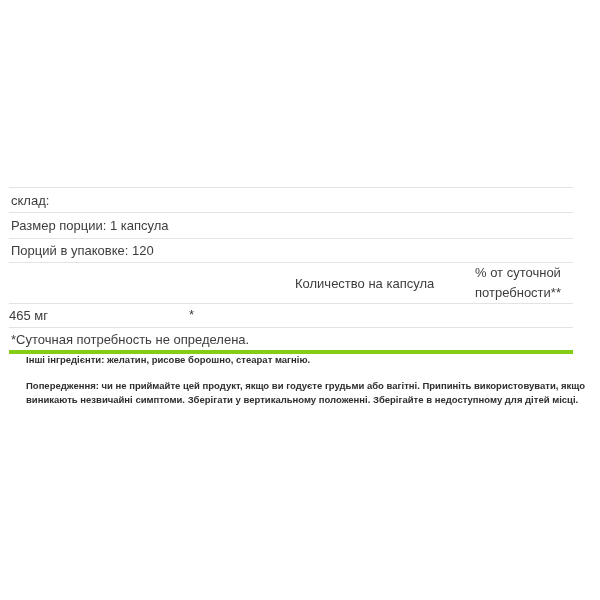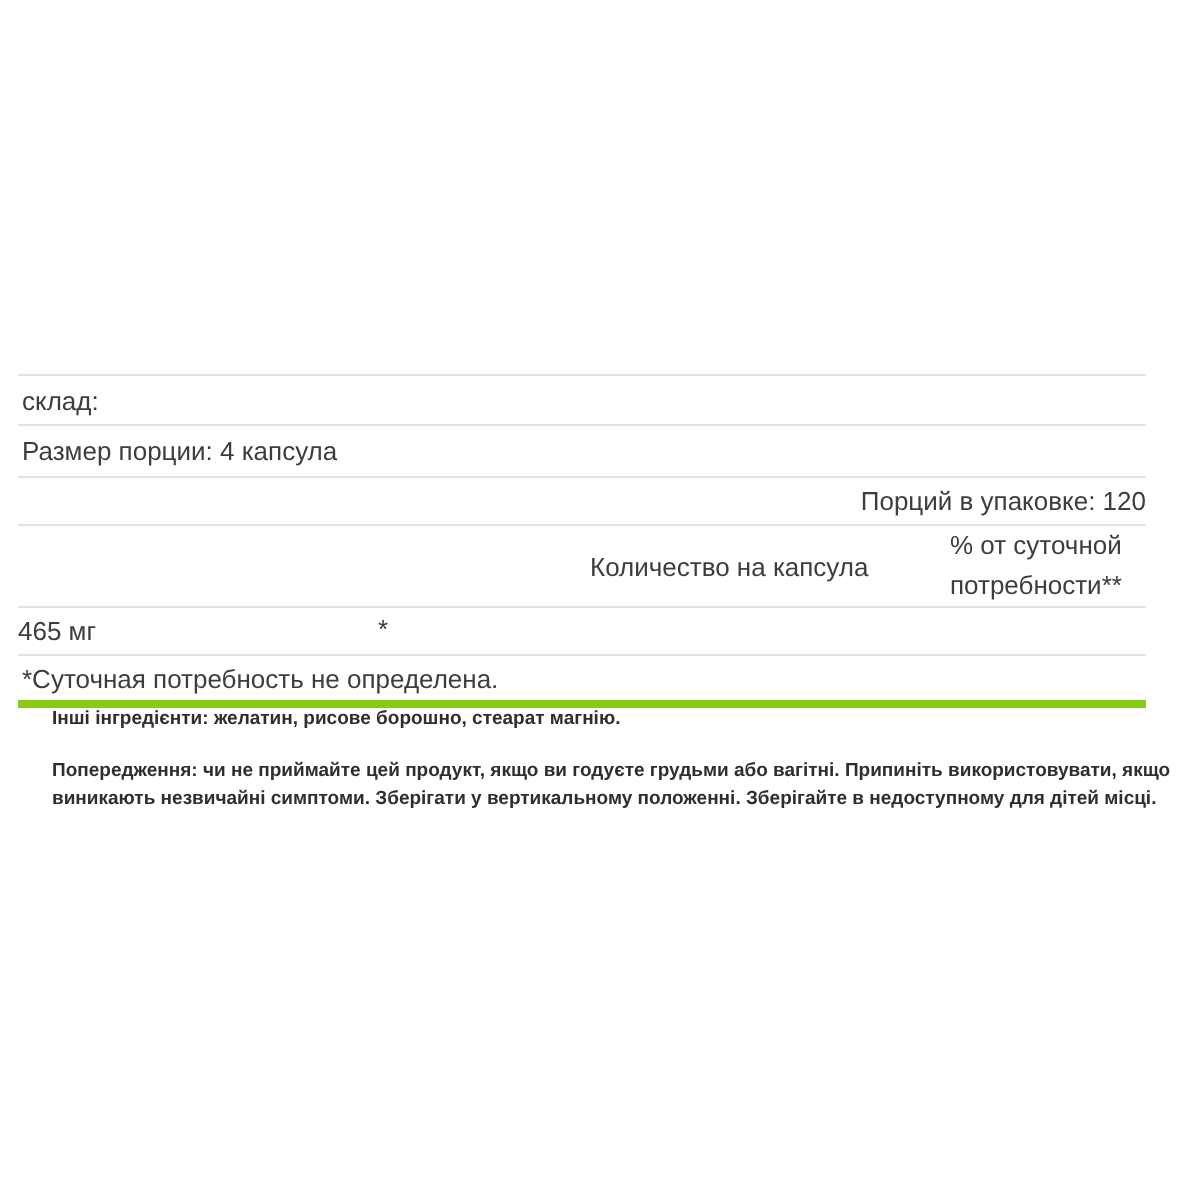--- a/index.html
+++ b/index.html
@@ -24,21 +24,21 @@
     font-size: 13px;
   }
   .row {
     border-top: 1px solid #e3e3e3;
     display: flex;
     align-items: center;
     box-sizing: content-box;
   }
   .row-simple   { height: 24px; }
   .row-serving  { height: 25px; }
-  .row-servings { height: 23px; justify-content: flex-end; }
+  .row-servings { height: 23px; }
   .row-header   { height: 40px; }
   .row-data     { height: 23px; }
   .row-footnote { height: 22px; border-bottom: 4px solid #84cc16; }
   .col1 { width: 286px; padding-left: 2px; box-sizing: border-box; }
   .col2 { width: 180px; box-sizing: border-box; }
   .col3 { flex: 1; box-sizing: border-box; line-height: 1.55; }
   .pad  { padding-left: 2px; }
   .bold-para {
     position: absolute;
     left: 26px;
@@ -57,21 +57,21 @@
 
 <div class="sheet">
 
   <div class="facts-table">
 
     <div class="row row-simple">
       <span class="pad">склад:</span>
     </div>
 
     <div class="row row-serving">
-      <span class="pad">Размер порции: 4 капсула</span>
+      <span class="pad">Размер порции: 1 капсула</span>
     </div>
 
     <div class="row row-servings">
       <span class="pad">Порций в упаковке: 120</span>
     </div>
 
     <div class="row row-header">
       <span class="col1"></span>
       <span class="col2">Количество на капсула</span>
       <span class="col3">% от суточной потребности**</span>

